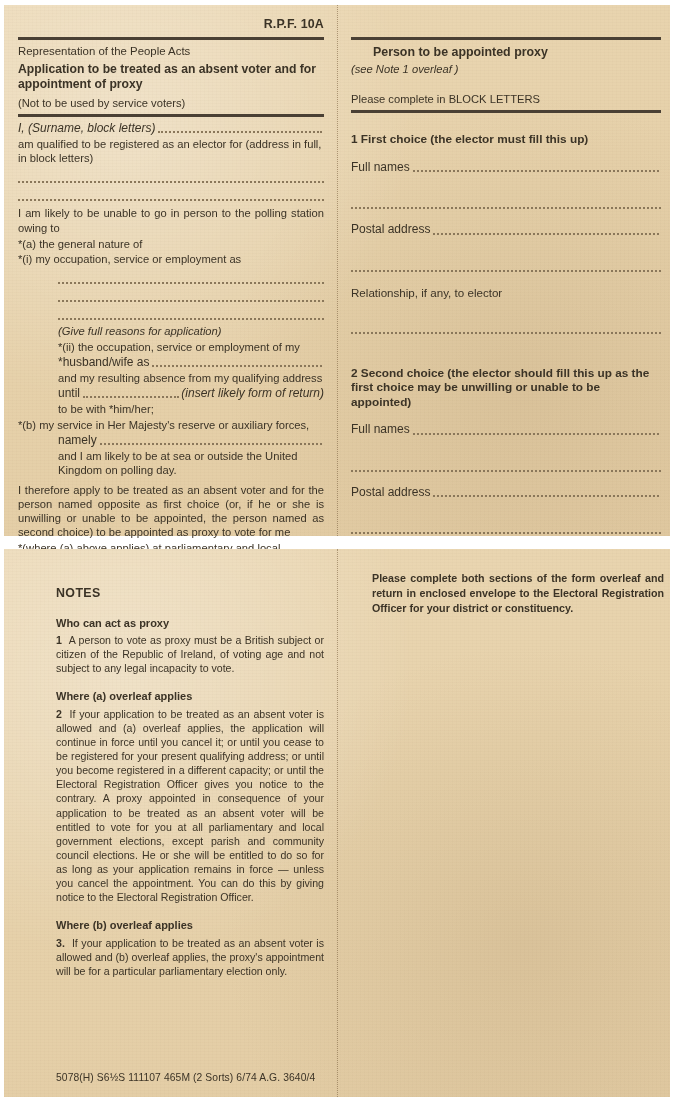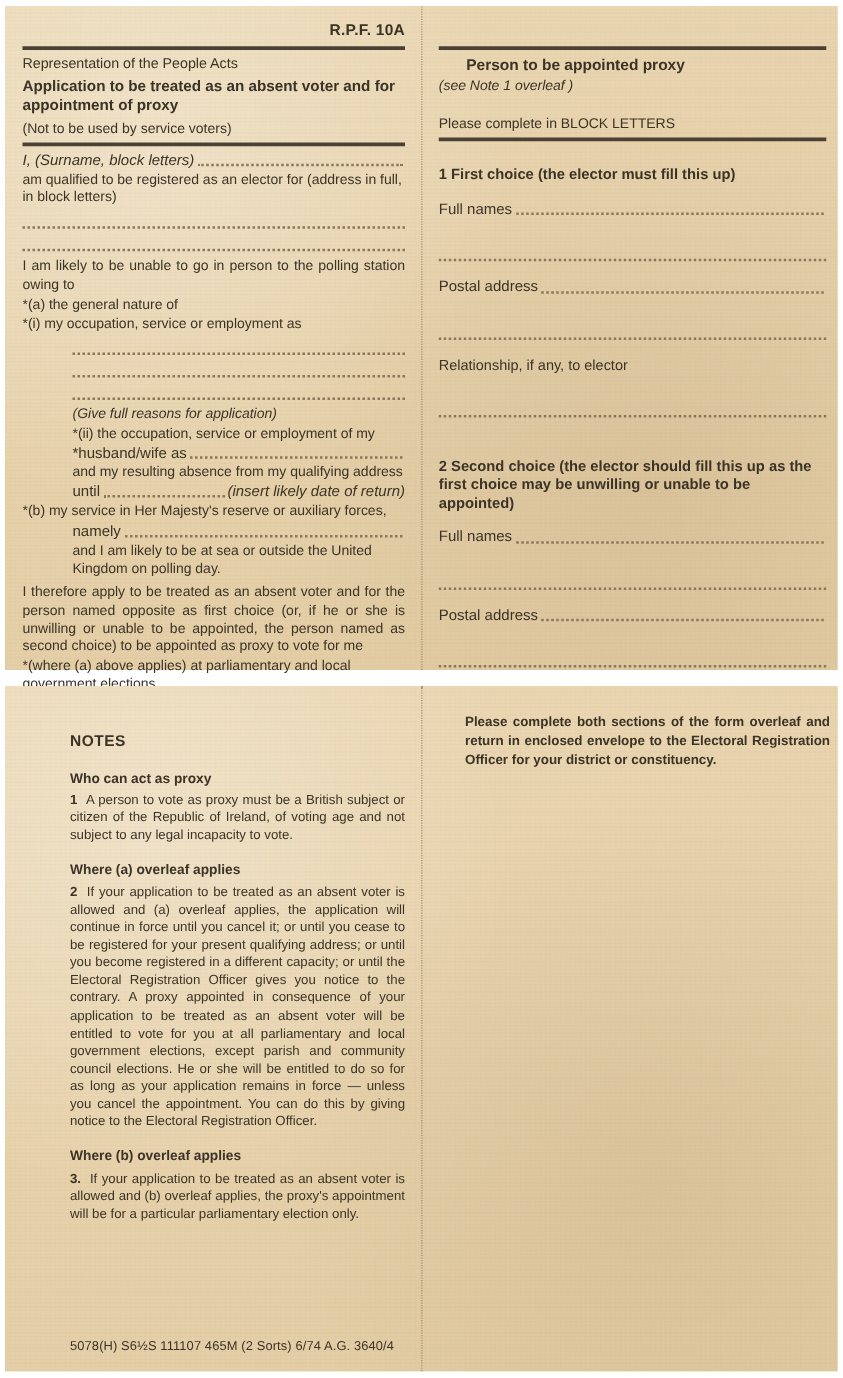--- a/index.html
+++ b/index.html
@@ -223,22 +223,23 @@
         <div class="tight ital">(Give full reasons for application)</div>
         <div class="tight">*(ii) the occupation, service or employment of my</div>
         <div class="row">
           <span class="field-label">*husband/wife as</span>
           <span class="dots"></span>
         </div>
         <div class="tight">and my resulting absence from my qualifying address</div>
         <div class="row">
           <span class="field-label">until</span>
           <span class="dots"></span>
-          <span class="field-label ital">(insert likely date of return)</span>
+          <span class="field-label ital">(insert likely form of return)</span>
         </div>
+        <div class="tight">to be with *him/her;</div>
       </div>
 
       <div class="indent1 tight">*(b) my service in Her Majesty's reserve or auxiliary forces,</div>
 
       <div class="indent3">
         <div class="row">
           <span class="field-label">namely</span>
           <span class="dots"></span>
         </div>
         <div class="tight">and I am likely to be at sea or outside the United Kingdom on polling day.</div>

